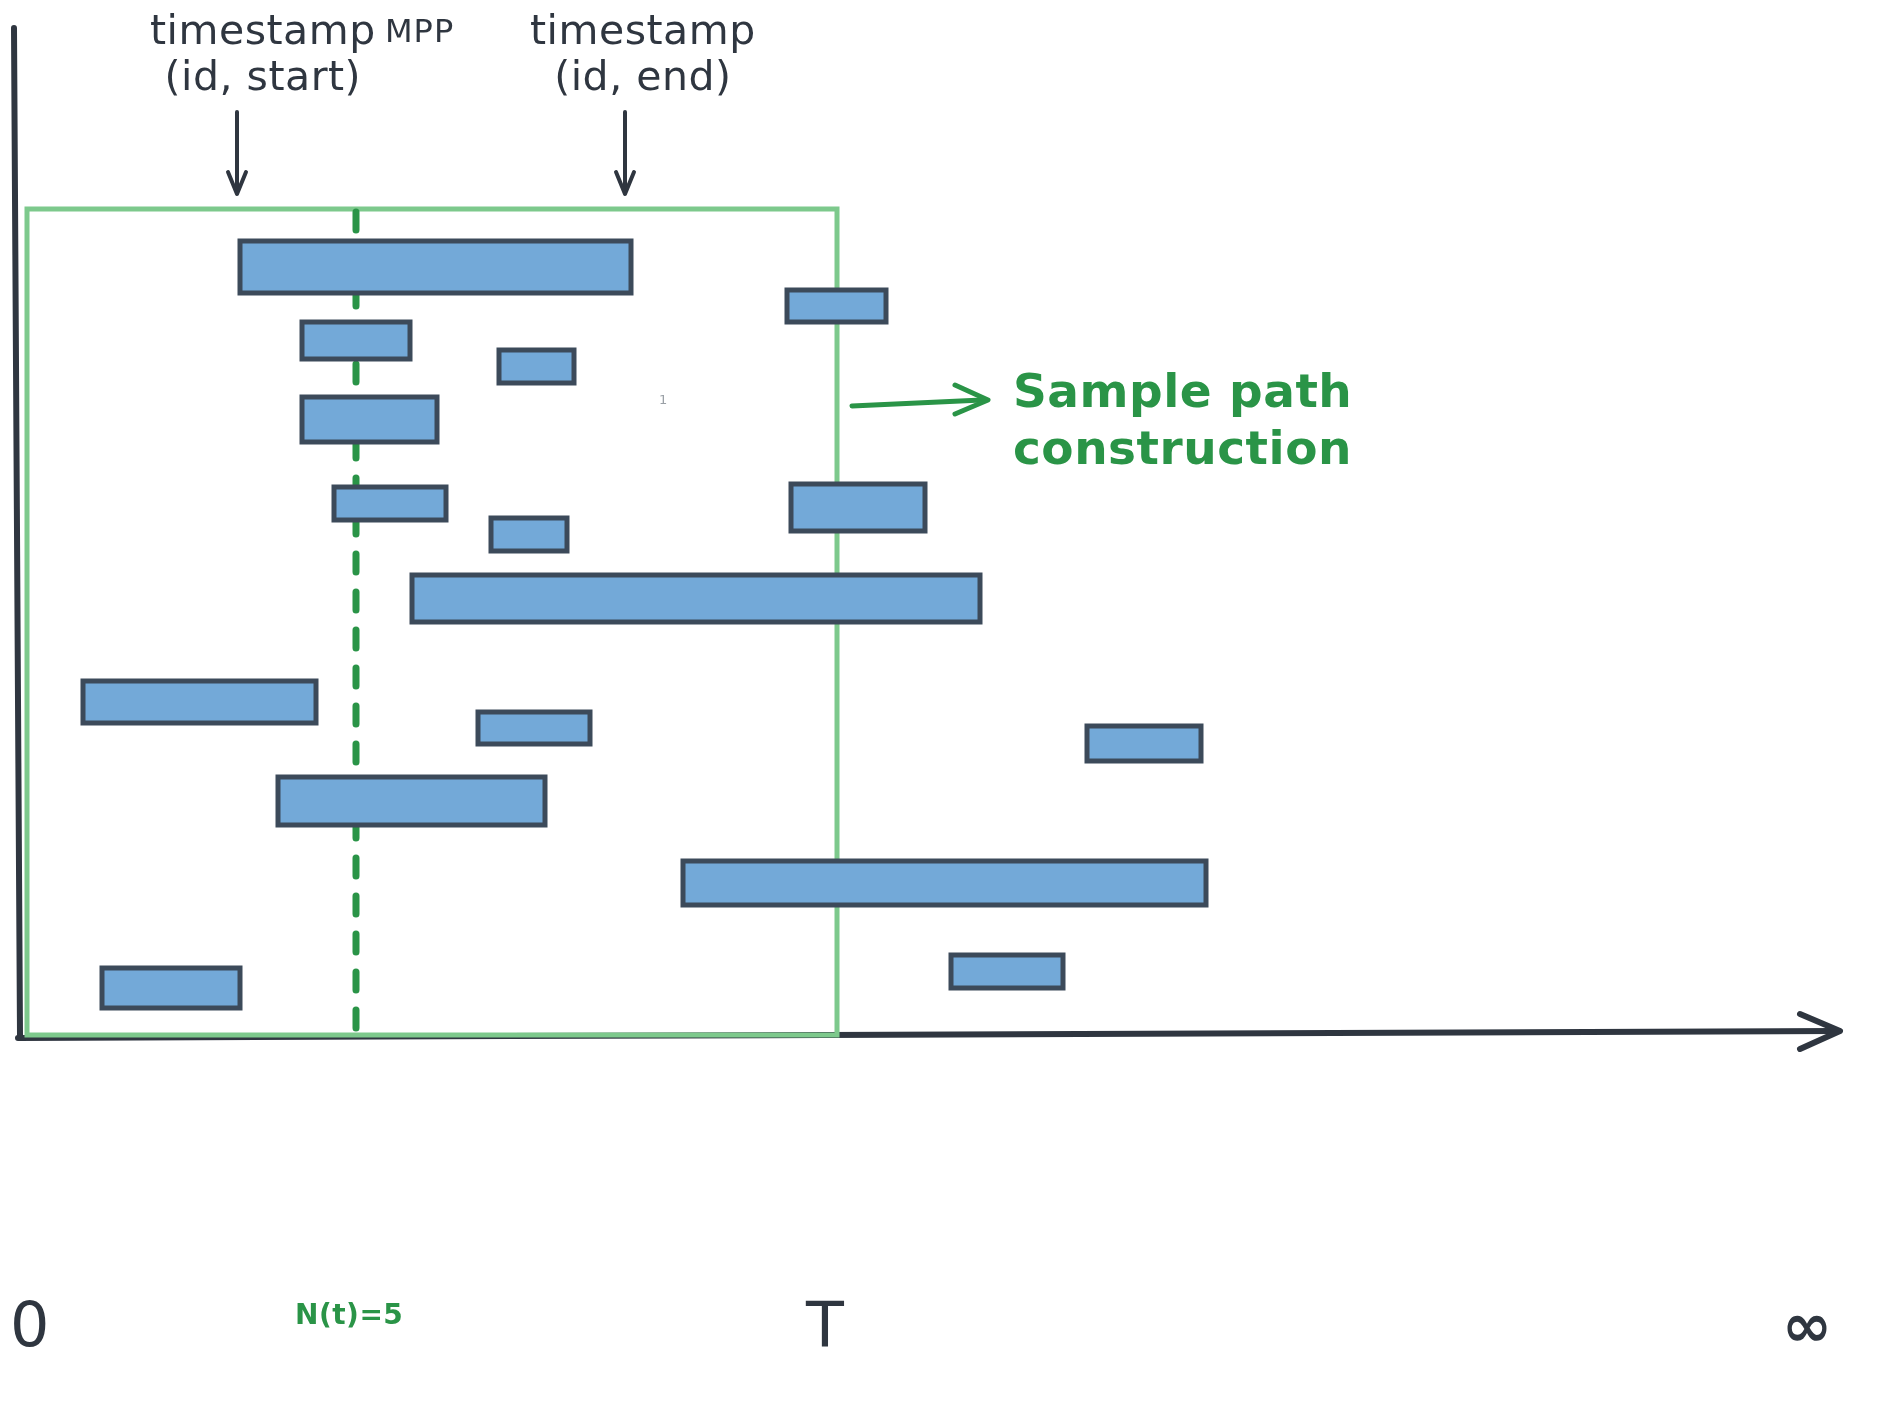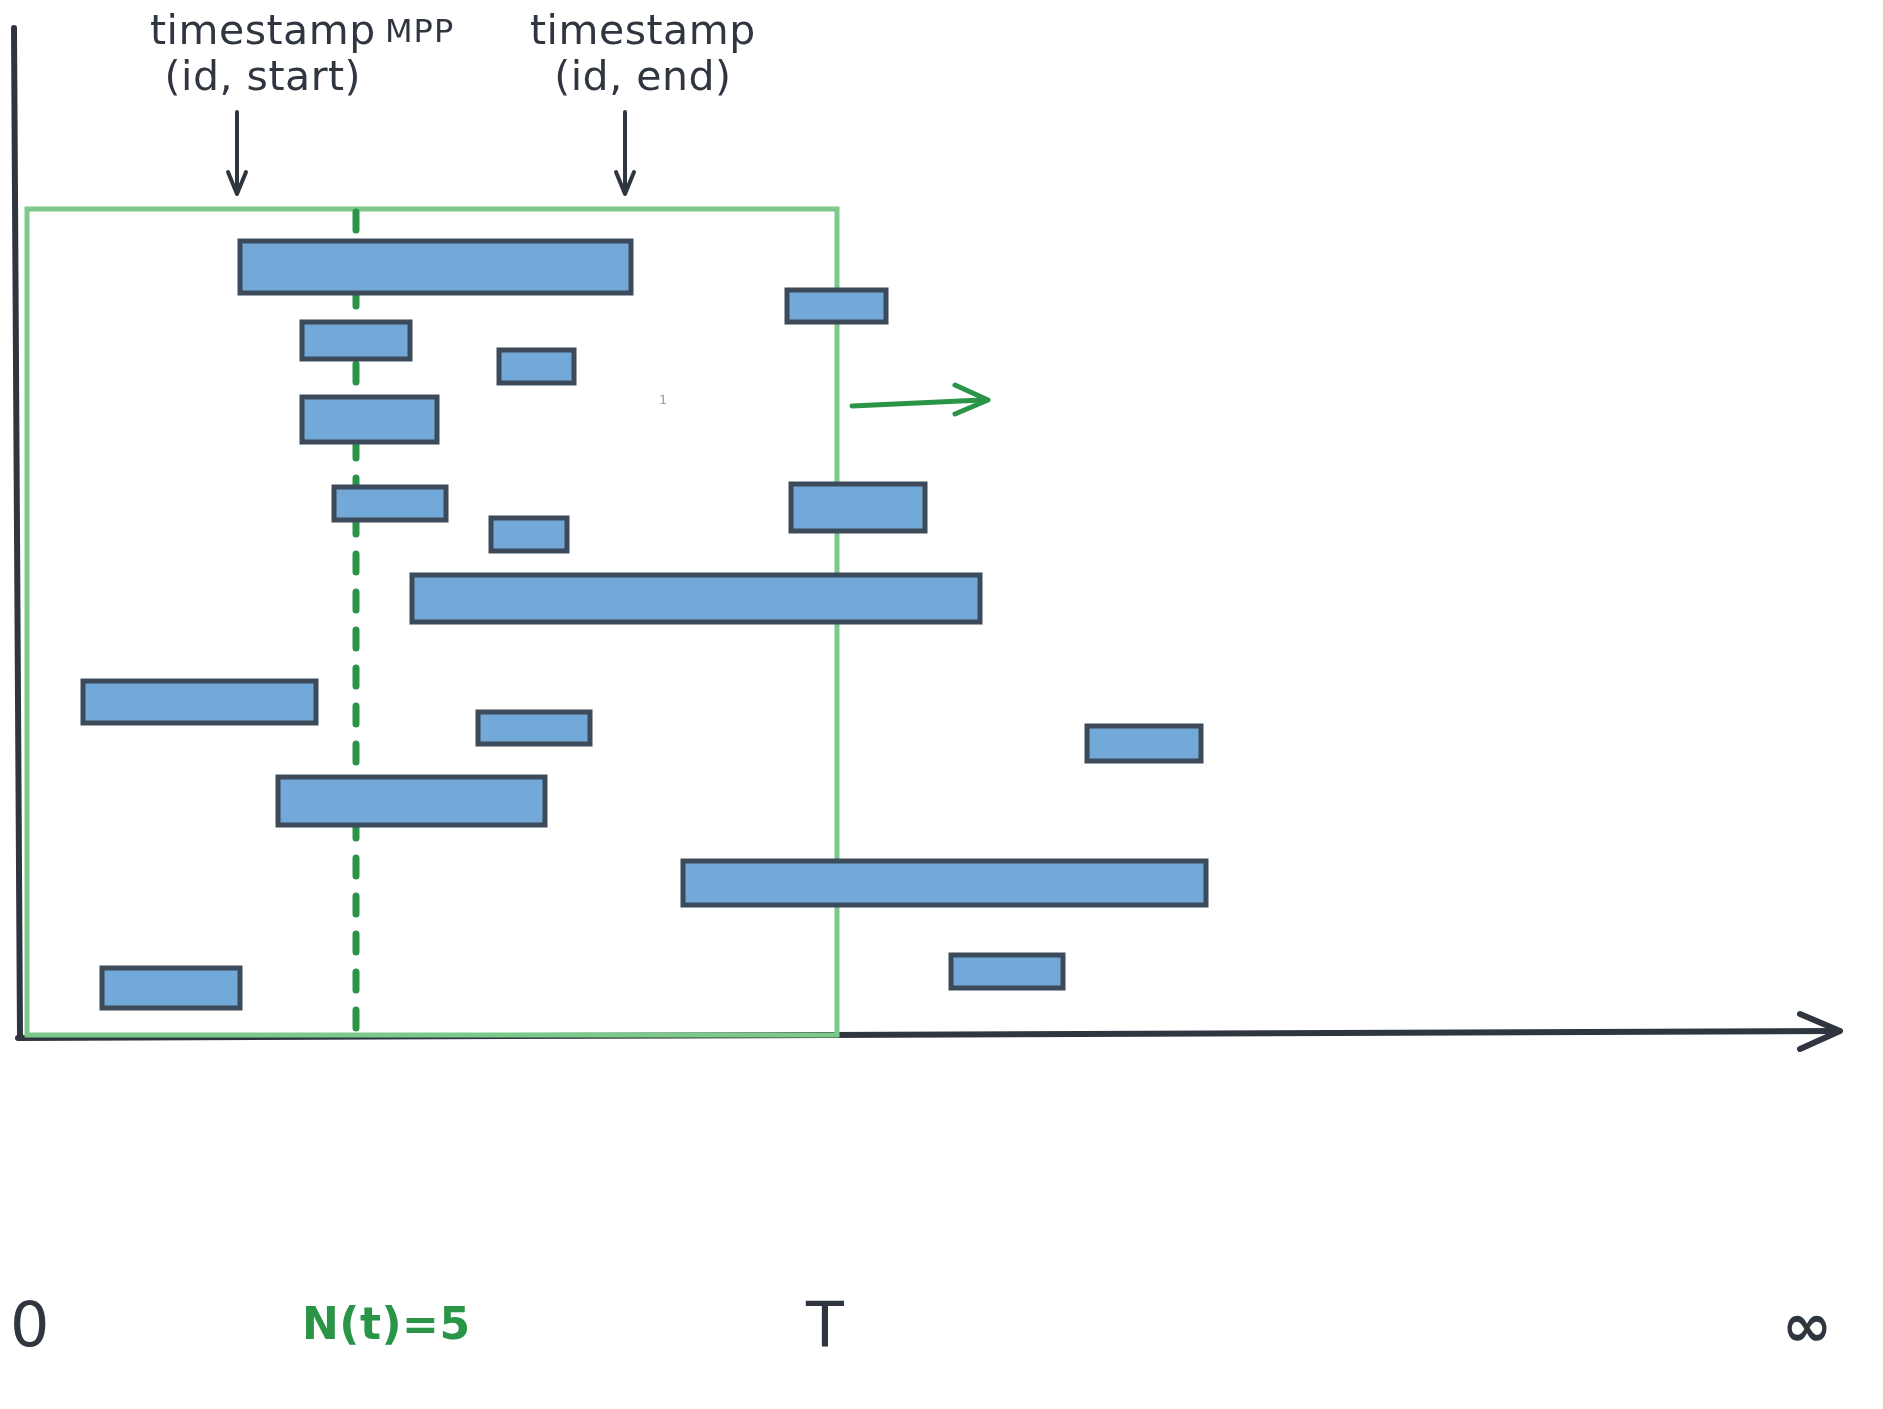--- a/index.html
+++ b/index.html
@@ -72,23 +72,23 @@
     font-weight: 600;
   }
   .green-text {
     position: absolute;
     color: #2a9447;
     font-family: "DejaVu Sans", sans-serif;
     white-space: pre;
     font-weight: 600;
   }
   .lbl-nt {
-    left: 302px;
+    left: 295px;
     top: 1298px;
-    font-size: 44px;
+    font-size: 28px;
     letter-spacing: 0.5px;
   }
   .lbl-sample {
     left: 1013px;
     top: 362px;
     font-size: 47px;
     line-height: 1.22;
     letter-spacing: 0.5px;
   }
   .tiny-mark {
@@ -165,16 +165,18 @@
 (id, end)</div>
 
   <div class="hand-text lbl-zero">0</div>
 
   <div class="hand-text lbl-T">T</div>
 
   <div class="hand-text lbl-inf">∞</div>
 
   <div class="green-text lbl-nt">N(t)=5</div>
 
+  <div class="green-text lbl-sample">Sample path
+construction</div>
 
   <div class="tiny-mark">1</div>
 
 </div>
 
 </body></html>

